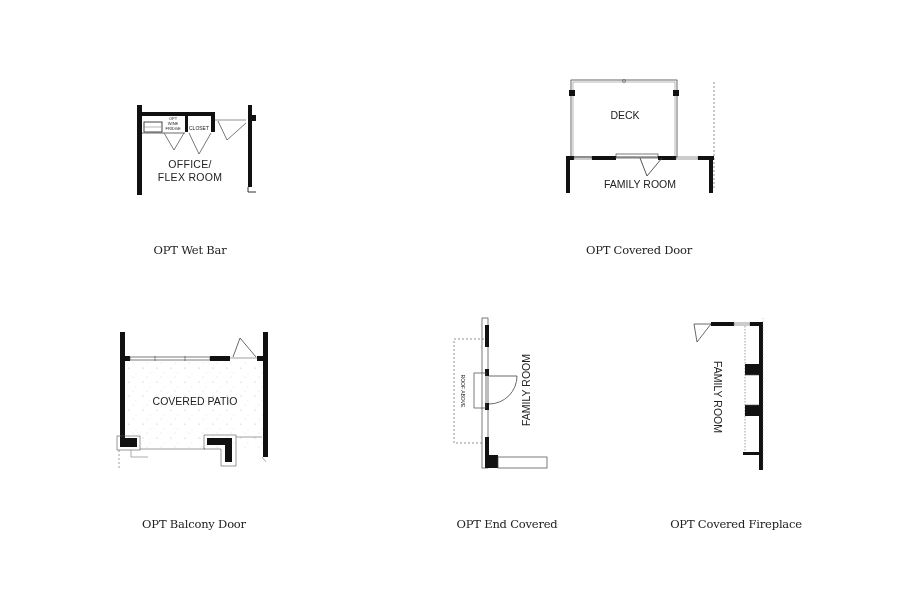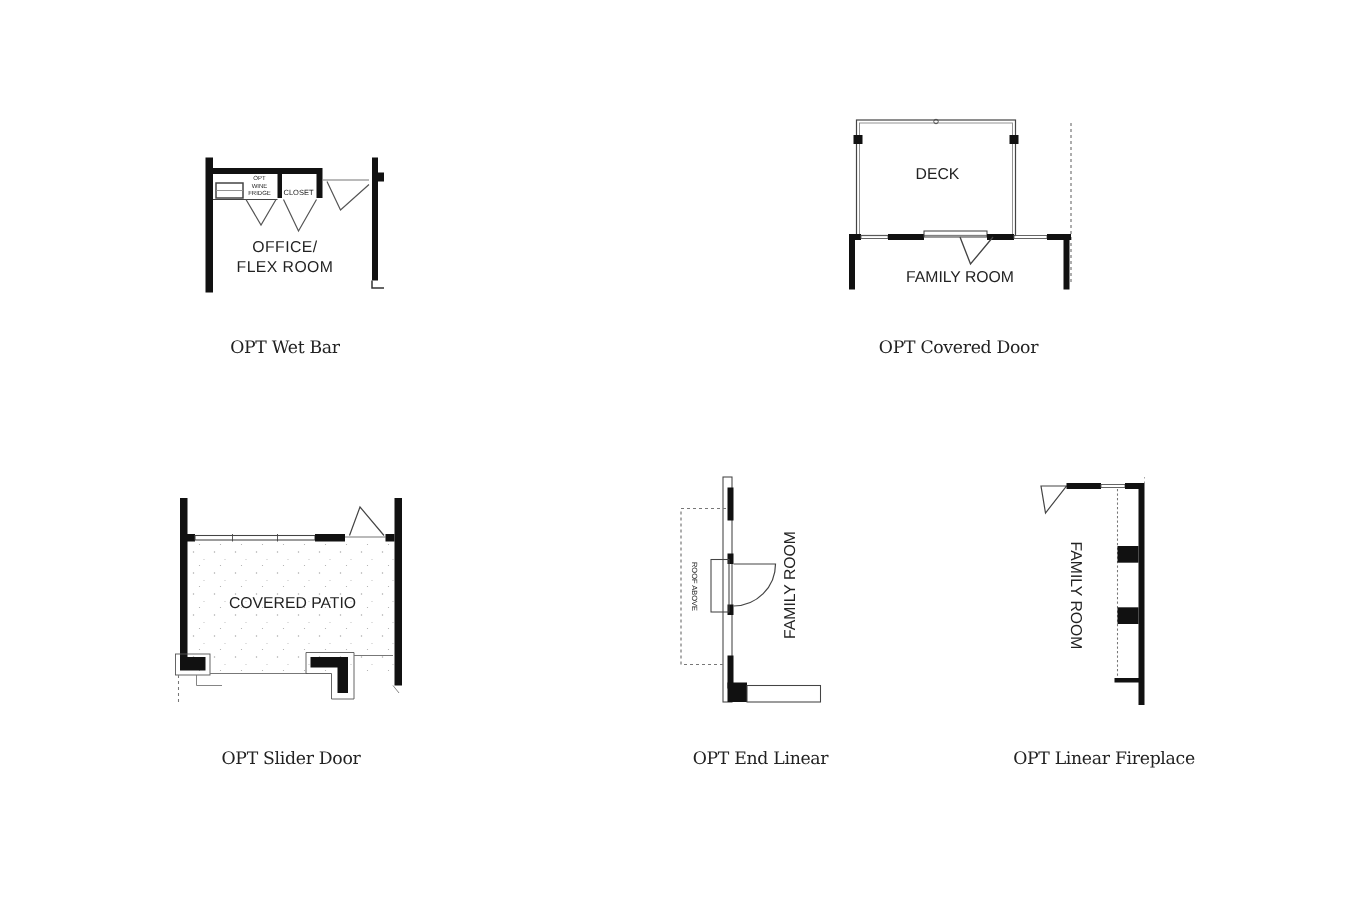--- a/index.html
+++ b/index.html
@@ -1,19 +1,19 @@
 <!DOCTYPE html>
 <html><head>
   <meta charset="utf-8">
   <style>
     html, body { margin: 0; padding: 0; background: #ffffff; }
     body { width: 898px; height: 600px; position: relative; overflow: hidden; font-family: "Liberation Sans", sans-serif; }
     .panel { position: absolute; }
     .panel svg { position: absolute; left: 0; top: 0; overflow: visible; }
-    .caption { position: absolute; font-family: "DejaVu Serif", "Liberation Serif", serif; font-size: 11.5px; color: #222; white-space: nowrap; transform: translateX(-50%); letter-spacing: -0.2px; }
+    .caption { position: absolute; font-family: "DejaVu Serif", "Liberation Serif", serif; font-size: 11.5px; color: #222; white-space: nowrap; transform: translateX(-50%); letter-spacing: -0.2px; margin-top: 19px; }
     .lbl { font-family: "Liberation Sans", sans-serif; font-weight: 400; fill: #222; }
   </style>
 </head>
 <body>
 
 <div class="panel" style="left:0;top:0;">
   <svg width="898" height="600">
 
     <rect x="137" y="105" width="5" height="90" fill="#111"></rect>
 
@@ -104,21 +104,21 @@
     <rect x="117" y="436" width="23" height="14" fill="none" stroke="#555" stroke-width="0.6"></rect>
     <line x1="140" y1="449" x2="205" y2="449" stroke="#777" stroke-width="0.7"></line>
     <path d="M131 450 L131 457 L148 457" stroke="#777" stroke-width="0.6" fill="none"></path>
     <line x1="119" y1="450" x2="119" y2="468" stroke="#777" stroke-width="0.7" stroke-dasharray="2,2"></line>
 
     <path d="M207 438 L232 438 L232 462 L225 462 L225 445 L207 445 Z" fill="#111"></path>
     <path d="M204 435 L236 435 L236 466 L221 466 L221 449 L204 449 Z" fill="none" stroke="#555" stroke-width="0.6"></path>
     <line x1="236" y1="437" x2="262" y2="437" stroke="#777" stroke-width="0.7"></line>
     <line x1="262" y1="457" x2="266" y2="462" stroke="#777" stroke-width="0.6"></line>
   </svg>
-  <div class="caption" style="left:194px;top:498px;">OPT Slider Door</div>
+  <div class="caption" style="left:194px;top:498px;">OPT Balcony Door</div>
 </div>
 
 <div class="panel" style="left:0;top:0;">
   <svg width="898" height="600">
 
     <rect x="482" y="318" width="6" height="150" fill="none" stroke="#444" stroke-width="0.7"></rect>
     <rect x="485" y="325" width="4" height="22" fill="#111"></rect>
     <rect x="485" y="369" width="4" height="7" fill="#111"></rect>
     <rect x="485" y="403" width="4" height="7" fill="#111"></rect>
     <rect x="485" y="437" width="4" height="22" fill="#111"></rect>
@@ -126,21 +126,21 @@
     <rect x="485" y="455" width="13" height="13" fill="#111"></rect>
     <rect x="498" y="457" width="49" height="11" fill="none" stroke="#444" stroke-width="0.7"></rect>
 
     <rect x="474" y="373" width="12" height="35" fill="none" stroke="#444" stroke-width="0.7"></rect>
     <path d="M489 376 L517 376 A28 28 0 0 1 489 404" stroke="#444" stroke-width="0.8" fill="none"></path>
 
     <path d="M484 339 L454 339 L454 443 L484 443" stroke="#777" stroke-width="0.8" fill="none" stroke-dasharray="2,2"></path>
     <text class="lbl" x="0" y="0" font-size="5" text-anchor="middle" transform="translate(461,391) rotate(90)">ROOF ABOVE</text>
     <text class="lbl" x="0" y="0" font-size="10.5" text-anchor="middle" transform="translate(530,390) rotate(-90)">FAMILY ROOM</text>
   </svg>
-  <div class="caption" style="left:507px;top:498px;">OPT End Linear</div>
+  <div class="caption" style="left:507px;top:498px;">OPT End Covered</div>
 </div>
 
 <div class="panel" style="left:0;top:0;">
   <svg width="898" height="600">
 
     <path d="M694 324 L711 324 L697 342 Z" stroke="#444" stroke-width="0.8" fill="none"></path>
 
     <rect x="711" y="322" width="23" height="4" fill="#111"></rect>
     <rect x="734" y="323" width="16" height="2" fill="none" stroke="#555" stroke-width="0.6"></rect>
     <rect x="750" y="322" width="12" height="4" fill="#111"></rect>
@@ -151,14 +151,14 @@
     <line x1="745" y1="326" x2="745" y2="452" stroke="#777" stroke-width="0.7" stroke-dasharray="1.5,1.5"></line>
 
     <rect x="745" y="364" width="14" height="11" fill="#111"></rect>
     <rect x="745" y="405" width="14" height="11" fill="#111"></rect>
     <line x1="745" y1="375" x2="759" y2="375" stroke="#555" stroke-width="0.6"></line>
     <line x1="745" y1="405" x2="759" y2="405" stroke="#555" stroke-width="0.6"></line>
 
     <rect x="743" y="452" width="18" height="3" fill="#111"></rect>
     <text class="lbl" x="0" y="0" font-size="10.5" text-anchor="middle" transform="translate(714,397) rotate(90)">FAMILY ROOM</text>
   </svg>
-  <div class="caption" style="left:736px;top:498px;">OPT Linear Fireplace</div>
+  <div class="caption" style="left:736px;top:498px;">OPT Covered Fireplace</div>
 </div>
 
 </body></html>

